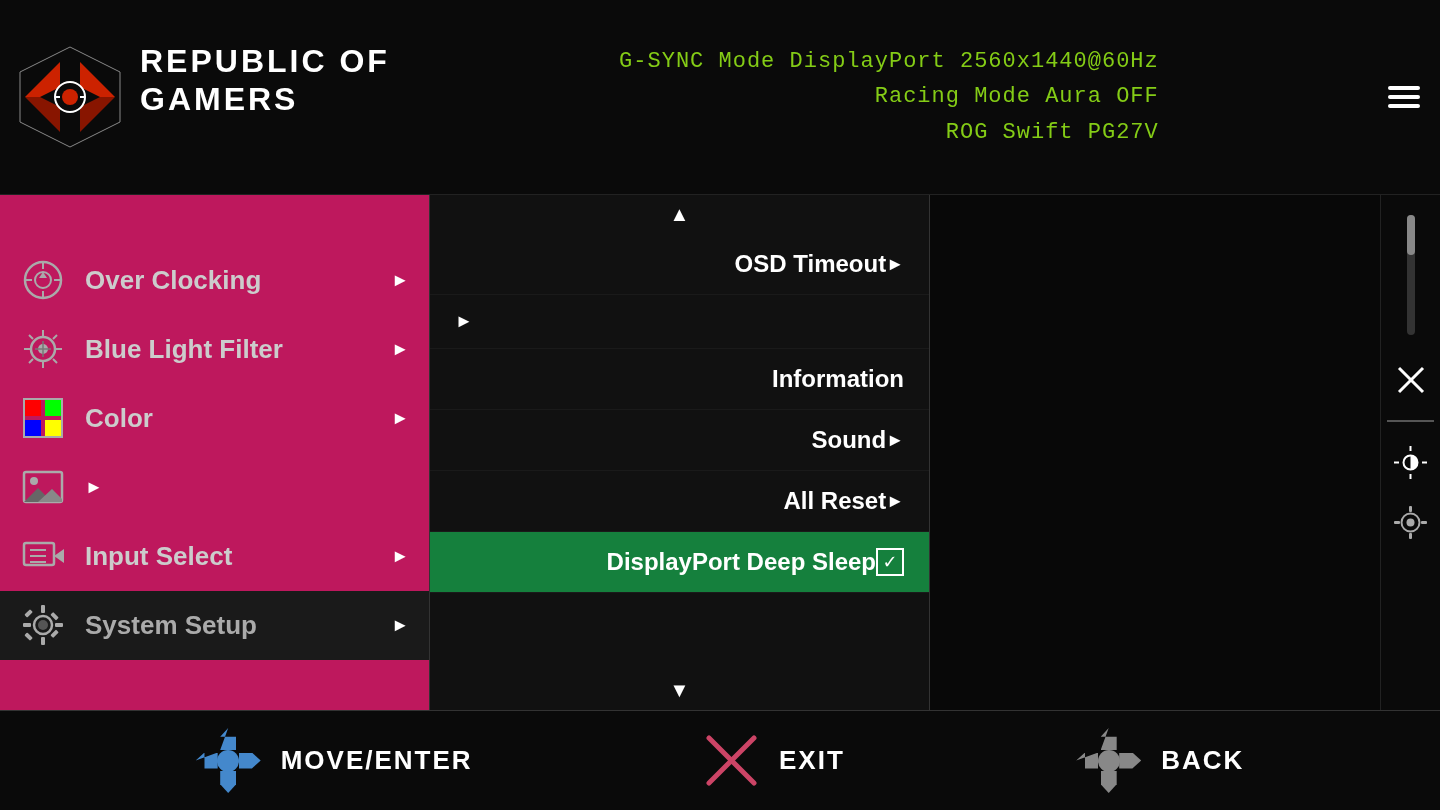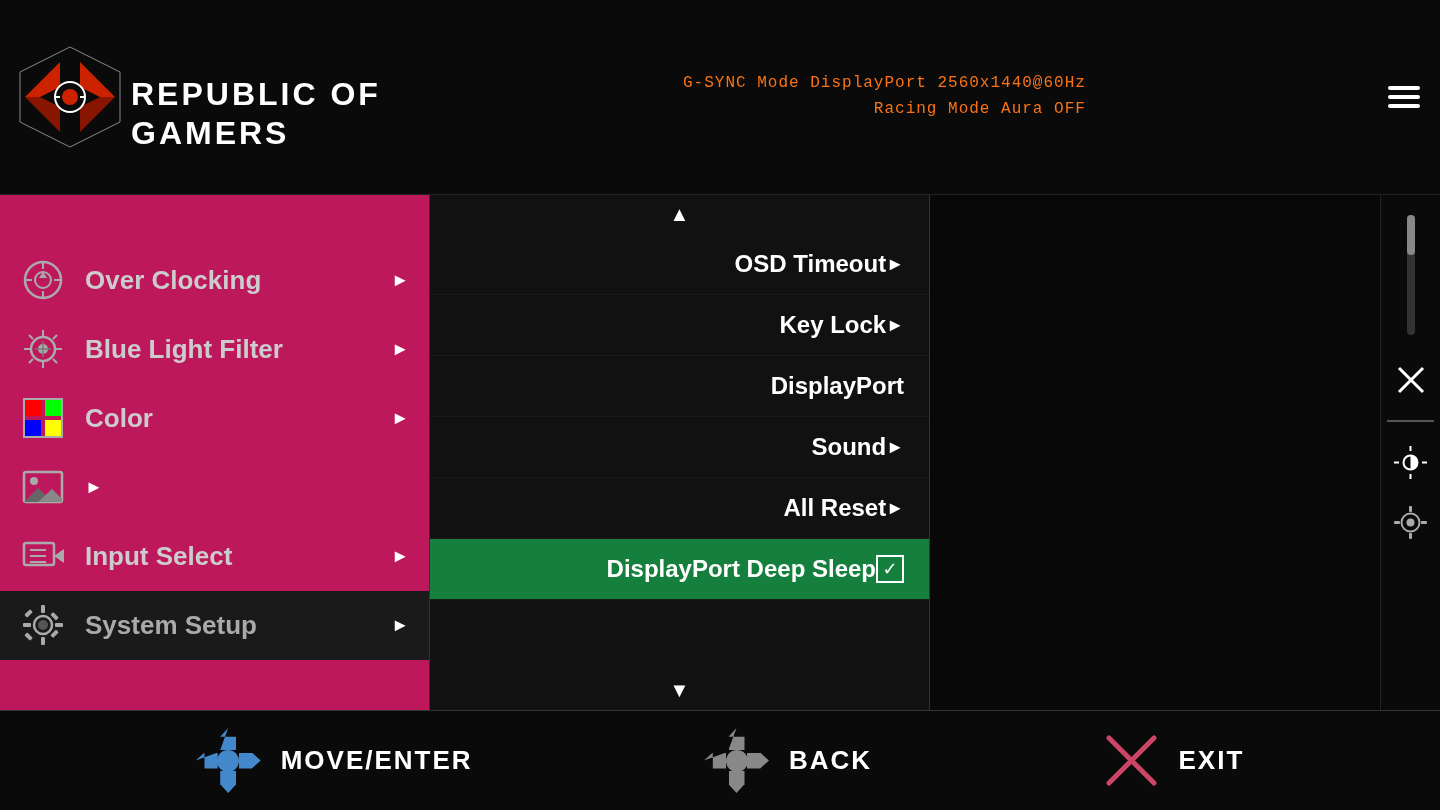--- a/index.html
+++ b/index.html
@@ -19,43 +19,43 @@
       align-items: center;
       justify-content: space-between;
       padding: 10px 20px 10px 15px;
       background: #0a0a0a;
       border-bottom: 1px solid #222;
       height: 195px;
     }
 
     .logo-area {
       display: flex;
-      align-items: flex-end;
-      gap: 6px;
+      align-items: flex-start;
+      gap: 15px;
     }
 
     .rog-logo {
       width: 110px;
       height: 110px;
     }
 
     .rog-text {
       font-size: 36px;
       font-weight: bold;
       letter-spacing: 2px;
       line-height: 1.2;
       color: #fff;
     }
 
     .header-info {
       text-align: right;
-      font-size: 16px;
+      font-size: 22px;
       line-height: 1.6;
       font-family: 'Courier New', monospace;
-      color: #f97316;
+      color: #84cc16;
       letter-spacing: 1px;
     }
 
     .menu-icon {
       display: flex;
       flex-direction: column;
       gap: 5px;
       cursor: pointer;
     }
 
@@ -365,20 +365,21 @@
 
       <line x1="40" y1="55" x2="45" y2="55" stroke="#fff" stroke-width="2"></line>
       <line x1="65" y1="55" x2="70" y2="55" stroke="#fff" stroke-width="2"></line>
     </svg>
     <div class="rog-text" style="white-space:pre-line; font-size:32px; letter-spacing:3px;">REPUBLIC OF
 GAMERS</div>
   </div>
   <div class="header-info">
     <div>G-SYNC Mode  DisplayPort  2560x1440@60Hz</div>
     <div>Racing Mode  Aura OFF</div>
+    <div>ROG Swift PG27V</div>
   </div>
   <div class="menu-icon">
     <span></span>
     <span></span>
     <span></span>
   </div>
 </div>
 
 <div class="main-content">
 
@@ -487,26 +488,25 @@
 
   <div class="submenu">
     <div class="submenu-scroll-up">▲</div>
 
     <div class="submenu-item">
       <div class="sub-label">OSD Timeout</div>
       <div class="sub-arrow">►</div>
     </div>
 
     <div class="submenu-item">
-      <div class="sub-label">Key Lock</div>
       <div class="sub-arrow">►</div>
     </div>
 
     <div class="submenu-item">
-      <div class="sub-label">DisplayPort</div>
+      <div class="sub-label">Information</div>
     </div>
 
     <div class="submenu-item">
       <div class="sub-label">Sound</div>
       <div class="sub-arrow">►</div>
     </div>
 
     <div class="submenu-item">
       <div class="sub-label">All Reset</div>
       <div class="sub-arrow">►</div>
@@ -565,33 +565,33 @@
       <div class="dpad-arm up"></div>
       <div class="dpad-arm down"></div>
       <div class="dpad-arm left"></div>
       <div class="dpad-arm right"></div>
       <div class="dpad-center"></div>
     </div>
     <div class="footer-label">MOVE/ENTER</div>
   </div>
 
   <div class="footer-control">
+    <div class="exit-x">
+      <svg width="55" height="55" viewBox="0 0 55 55">
+        <line x1="5" y1="5" x2="50" y2="50" stroke="#cc4466" stroke-width="5" stroke-linecap="round"></line>
+        <line x1="50" y1="5" x2="5" y2="50" stroke="#cc4466" stroke-width="5" stroke-linecap="round"></line>
+      </svg>
+    </div>
+    <div class="footer-label">EXIT</div>
+  </div>
+
+  <div class="footer-control">
     <div class="dpad dpad-gray">
       <div class="dpad-arm up" style="background:#888;"></div>
       <div class="dpad-arm down" style="background:#888;"></div>
       <div class="dpad-arm left" style="background:#888;"></div>
       <div class="dpad-arm right" style="background:#888;"></div>
       <div class="dpad-center" style="background:#888;"></div>
     </div>
     <div class="footer-label">BACK</div>
   </div>
 
-  <div class="footer-control">
-    <div class="exit-x">
-      <svg width="55" height="55" viewBox="0 0 55 55">
-        <line x1="5" y1="5" x2="50" y2="50" stroke="#cc4466" stroke-width="5" stroke-linecap="round"></line>
-        <line x1="50" y1="5" x2="5" y2="50" stroke="#cc4466" stroke-width="5" stroke-linecap="round"></line>
-      </svg>
-    </div>
-    <div class="footer-label">EXIT</div>
-  </div>
-
 </div>
 
 </body></html>

